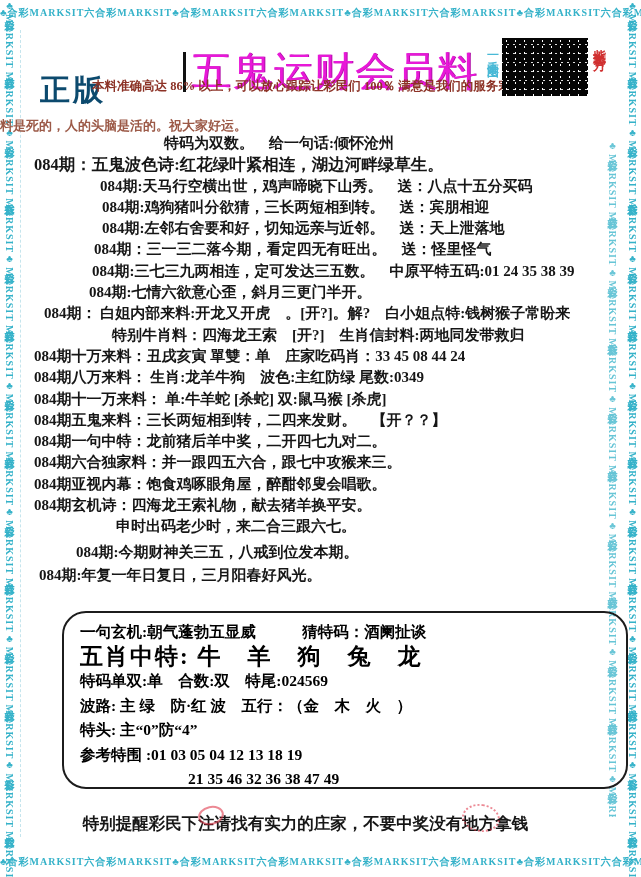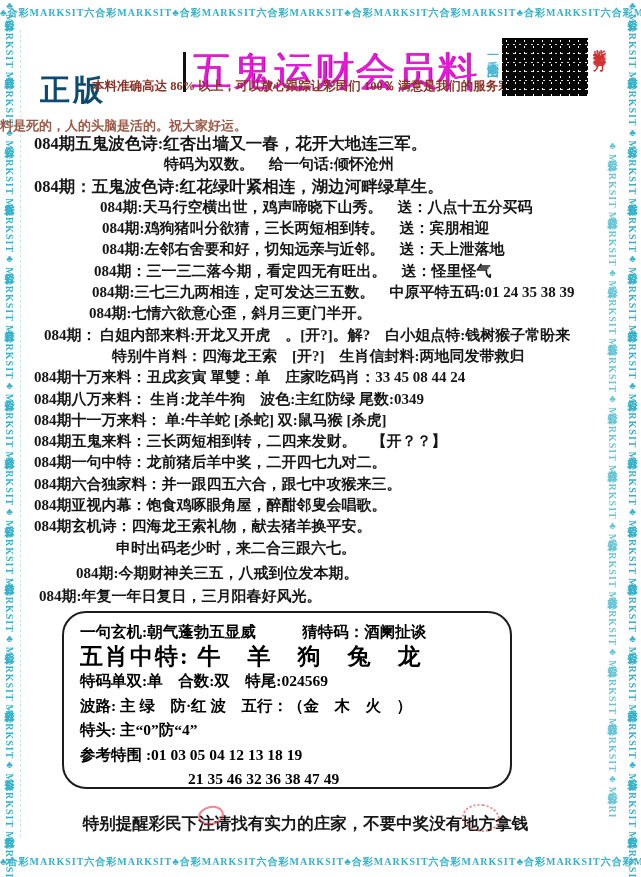--- a/index.html
+++ b/index.html
@@ -38,21 +38,21 @@
     background-size:9px 6px,6px 9px;background-position:0 0,3px 2px;}
   .stamp{position:absolute;writing-mode:vertical-rl;text-orientation:upright;
     font-weight:bold;letter-spacing:3px;}
   .stamp.left{left:484px;top:48px;color:#49b9d6;font-size:12px;height:95px;}
   .stamp.right{left:590px;top:38px;color:#d03030;font-size:13px;height:105px;}
   
   .content{position:absolute;left:34px;top:133px;right:26px;color:#161616;}
   .bl{font-weight:bold;font-size:15px;line-height:21.3px;white-space:nowrap;}
   .bl.big{font-size:16.5px;}
   
-  .pbox{position:absolute;left:62px;top:611px;width:450px;height:178px;
+  .pbox{position:absolute;left:62px;top:611px;width:566px;height:178px;
     border:2.5px solid #1c1c1c;border-radius:24px;padding:7px 16px 0 16px;box-sizing:border-box;}
   .pbox .bl{font-size:15.5px;line-height:24.5px;}
   .pbox .zodiac{font-size:23px;letter-spacing:2px;}
   
   .footer{position:absolute;left:0;right:30px;top:813px;text-align:center;
     font-size:16.5px;font-weight:bold;color:#161616;}
   .artifact{position:absolute;border:2px solid rgba(220,40,60,.55);border-radius:50%;}
   .a1{left:198px;top:806px;width:22px;height:15px;transform:rotate(-12deg);}
   .a2{left:462px;top:804px;width:34px;height:24px;transform:rotate(8deg);border-style:dotted;}
 </style>
@@ -72,21 +72,20 @@
   <div class="main-title">五鬼运财会员料</div>
 </div>
 <div class="subtitle">本料准确高达 86% 以上，可以放心跟踪让彩民们 100％ 满意是我们的服务宗旨！</div>
 <div class="motto">料是死的，人的头脑是活的。祝大家好运。</div>
 
 <div class="noise-box"></div>
 <div class="stamp left">一香港图</div>
 <div class="stamp right">紫光警方</div>
 
 <div class="content">
-  <div class="bl big">084期五鬼波色诗:红杏出墙又一春，花开大地连三军。</div>
   <div class="bl" style="margin-left:130px">特码为双数。　给一句话:倾怀沧州</div>
   <div class="bl big">084期：五鬼波色诗:红花绿叶紧相连，湖边河畔绿草生。</div>
   <div class="bl" style="margin-left:66px">084期:天马行空横出世，鸡声啼晓下山秀。　送：八点十五分买码</div>
   <div class="bl" style="margin-left:68px">084期:鸡狗猪叫分欲猜，三长两短相到转。　送：宾朋相迎</div>
   <div class="bl" style="margin-left:68px">084期:左邻右舍要和好，切知远亲与近邻。　送：天上泄落地</div>
   <div class="bl" style="margin-left:60px">084期：三一三二落今期，看定四无有旺出。　送：怪里怪气</div>
   <div class="bl" style="margin-left:58px">084期:三七三九两相连，定可发达三五数。　中原平特五码:01 24 35 38 39</div>
   <div class="bl" style="margin-left:55px">084期:七情六欲意心歪，斜月三更门半开。</div>
   <div class="bl" style="margin-left:10px">084期： 白姐内部来料:开龙又开虎　。[开?]。解?　白小姐点特:钱树猴子常盼来</div>
   <div class="bl" style="margin-left:78px">特别牛肖料：四海龙王索　[开?]　生肖信封料:两地同发带救归</div>

